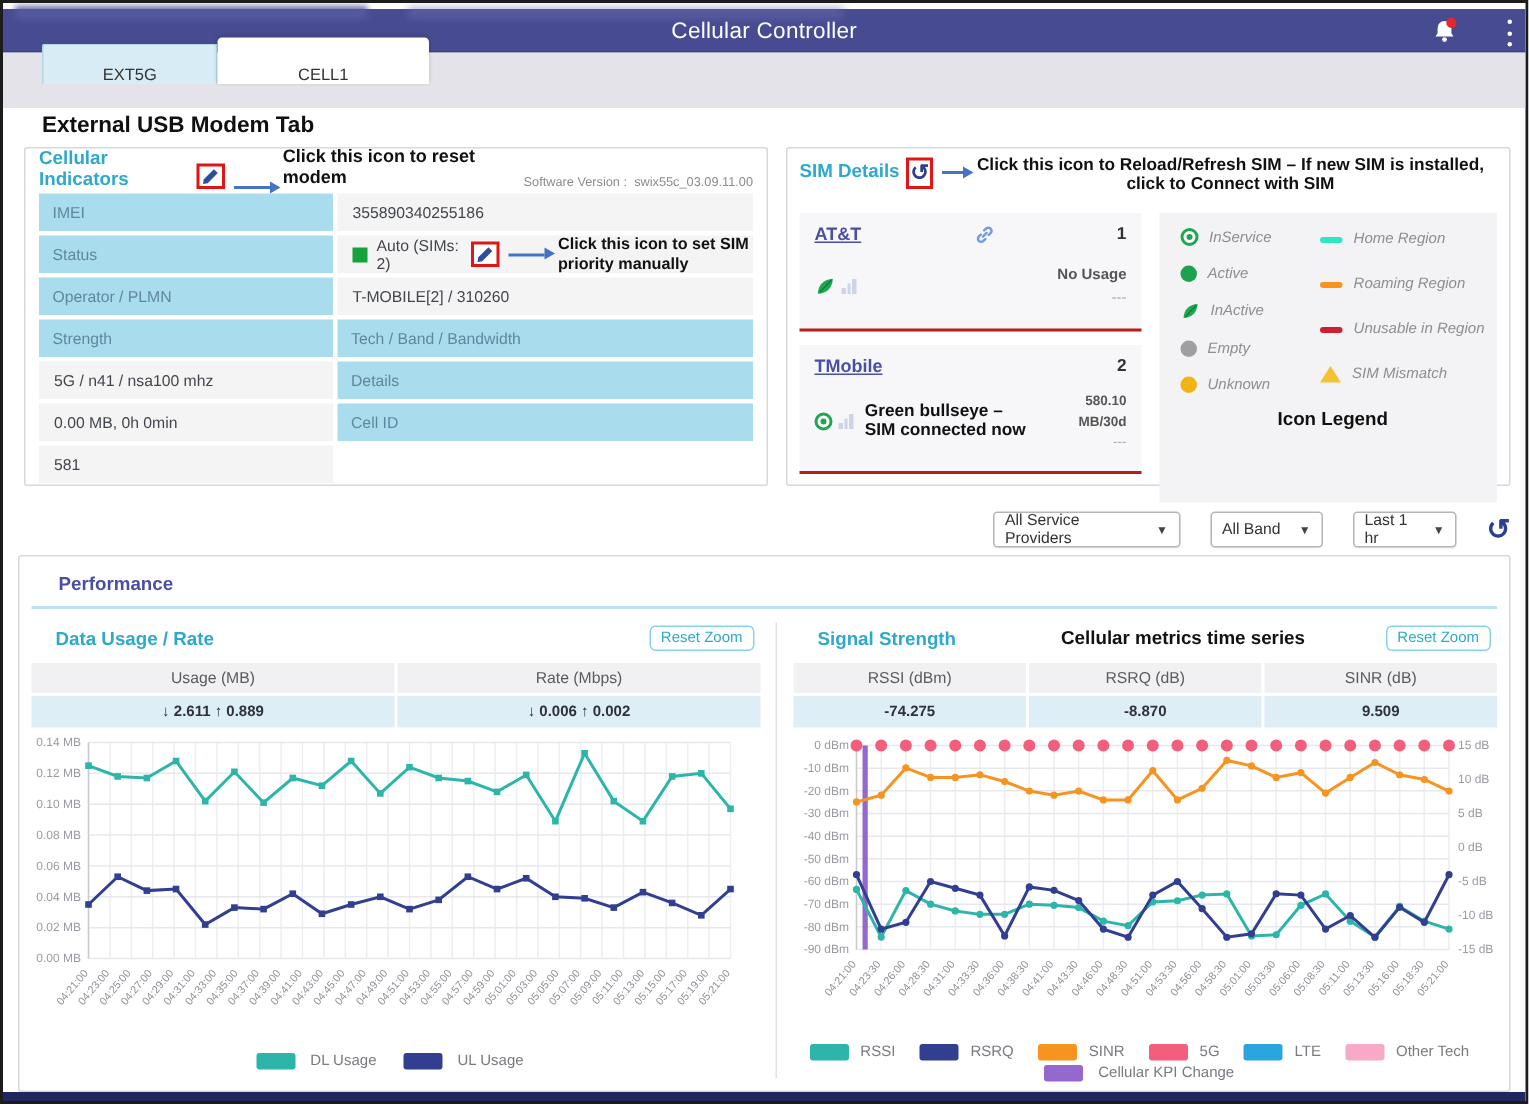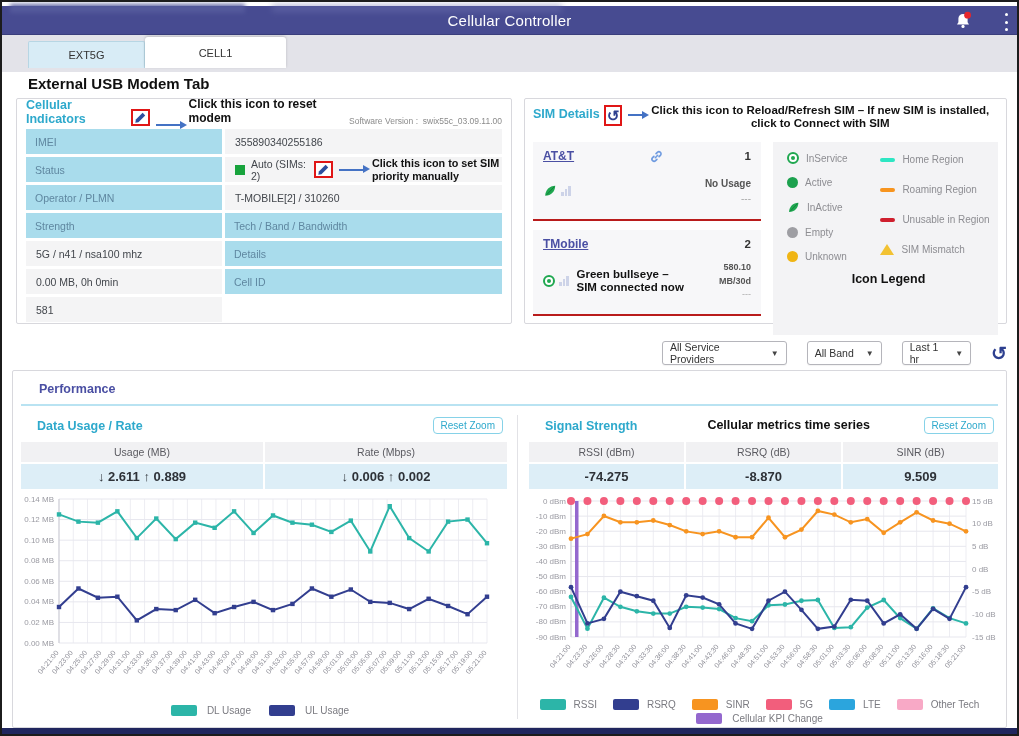--- a/index.html
+++ b/index.html
@@ -10,21 +10,21 @@
   .redact { position:absolute; top:2px; left:8px; width:235px; height:9px; background:#565b9d; filter:blur(2px); opacity:.9; z-index:3; }
   .redact2 { position:absolute; top:3px; left:270px; width:290px; height:7px; background:#6a6fae; filter:blur(3px); opacity:.55; z-index:3; }
   .appbar { position:absolute; top:4px; left:0; right:0; height:29px; background:#474b91; display:flex; align-items:center; justify-content:center; border-bottom:1px solid #3a3e7c; }
   .appbar-title { color:#fff; font-weight:normal; font-size:15px; letter-spacing:.2px; }
   .bell { position:absolute; right:44px; top:5px; width:20px; height:20px; }
   .kebab { position:absolute; right:8px; top:7px; width:6px; height:18px; display:flex; flex-direction:column; justify-content:space-between; align-items:center; cursor:pointer; }
   .kebab i { width:3px; height:3px; border-radius:50%; background:#fff; }
 
   
   .tabbar { position:absolute; top:33px; left:0; right:0; height:37px; background:#e3e3e9; }
-  .tab { position:absolute; bottom:4px; display:flex; align-items:center; justify-content:center; font-size:11px; color:#333; cursor:pointer; }
+  .tab { position:absolute; bottom:16px; display:flex; align-items:flex-end; justify-content:center; font-size:11px; color:#333; cursor:pointer; }
   .tab-ext5g { left:26px; width:117px; height:27px; background:#d8ecf6; border:1px solid #b7d6e4; border-bottom:none; border-radius:2px 2px 0 0; }
   .tab-cell1 { left:143px; width:141px; height:31px; background:#fff; border-radius:3px 3px 0 0; box-shadow:0 -1px 3px rgba(0,0,0,.18); }
 
   .page-heading { position:absolute; top:73px; left:26px; font-size:15px; font-weight:bold; color:#101010; }
 
   
   .card { position:absolute; background:#fff; border:1px solid #d8d8dd; border-radius:2px; }
   .cyan-title { color:#2ea9cc; font-weight:bold; font-size:12.5px; }
   .redbox { display:inline-flex; align-items:center; justify-content:center; border:2px solid #e01616; padding:0 1px; margin:0 4px; background:#fff; cursor:pointer; }
   .harrow { display:inline-block; position:relative; width:24px; height:2px; background:#4472c4; margin:0 9px 0 2px; flex:0 0 auto; }
@@ -54,21 +54,21 @@
   .sim-name { font-size:12px; font-weight:bold; color:#4a4fa3; text-decoration:underline; cursor:pointer; }
   .sim-top { display:flex; align-items:center; }
   .sim-slot { margin-left:auto; font-size:11.5px; color:#333; font-weight:bold; }
   .linkicon { margin-left:auto; margin-right:6px; }
   .sim-row2 { display:flex; align-items:center; margin-top:13px; }
   .sim-usage { margin-left:auto; text-align:right; font-size:10px; color:#555; font-weight:bold; line-height:1.5; }
   .sim-usage .dash { color:#aaa; font-weight:normal; }
   .graybars { display:inline-flex; align-items:flex-end; gap:1px; margin-left:4px; opacity:.8; }
   .graybars i { width:2.5px; background:#c3cbe4; display:block; }
   .legend-panel { flex:1; margin-left:12px; background:#f3f3f5; padding:10px 8px 6px 14px; height:193px; }
-  .legend-cols { display:flex; }
+  .legend-cols { display:flex;font-style:italic; }
   .lg-col1 { width:46%; display:flex; flex-direction:column; gap:13px; }
   .lg-col2 { flex:1; display:flex; flex-direction:column; gap:19px; padding-top:2px; }
   .lg-item { display:flex; align-items:center; gap:7px; font-size:10px; color:#8d8d92; }
   .lg-dash { width:15px; height:4px; border-radius:2px; flex:0 0 auto; }
   .lg-circle { width:11px; height:11px; border-radius:50%; flex:0 0 auto; }
   .bullseye { width:12px; height:12px; border-radius:50%; border:2px solid #1fa750; display:flex; align-items:center; justify-content:center; flex:0 0 auto; background:#fff; }
   .bullseye i { width:4px; height:4px; border-radius:50%; background:#1fa750; }
   .tri { width:0; height:0; border-left:7px solid transparent; border-right:7px solid transparent; border-bottom:11px solid #f2c233; flex:0 0 auto; }
   .legend-title { text-align:center; font-weight:bold; color:#111; font-size:12.5px; margin-top:10px; }
 
@@ -84,21 +84,21 @@
   .perf-rule { position:absolute; top:33px; left:8px; right:8px; height:2px; background:#b9e3f2; }
   .half { position:absolute; top:40px; bottom:4px; }
   .half-left { left:0; width:502px; }
   .half-right { left:508px; right:0; }
   .vdivider { position:absolute; top:44px; bottom:8px; left:504px; width:1px; background:#e2e2e6; }
   .sec-head { display:flex; align-items:center; padding:6px 12px 4px 24px; }
   .resetzoom { margin-left:auto; border:1px solid #86d2e8; color:#2ea9cc; font-size:10px; padding:2px 7px; border-radius:4px; background:#fff; cursor:pointer; }
   .stats { display:flex; gap:2px; margin:4px 8px 0 8px; }
   .stats .colm { flex:1; }
   .stats .hd { background:#f1f1f3; color:#5a5a60; font-size:10.5px; text-align:center; padding:4px 0; }
-  .stats .vl { background:#ddeef7; color:#2e3238; font-size:13px; font-weight:bold; text-align:center; padding:5px 0; margin-top:2px; }
+  .stats .vl { background:#ddeef7; color:#2e3238; font-size:10px; font-weight:bold; text-align:center; padding:5px 0; margin-top:2px; }
   .chart-wrap { margin-top:4px; }
   .chart-legend { display:flex; justify-content:center; align-items:center; gap:10px; margin-top:2px; }
   .sw { width:26px; height:11px; border-radius:2px; display:inline-block; }
   .lg-label { font-size:10px; color:#7a7a80; margin-right:8px; }
 
   .footer-bar { position:absolute; left:0; right:0; bottom:0; height:6px; background:#20265e; }
 </style>
 </head>
 <body>
 

